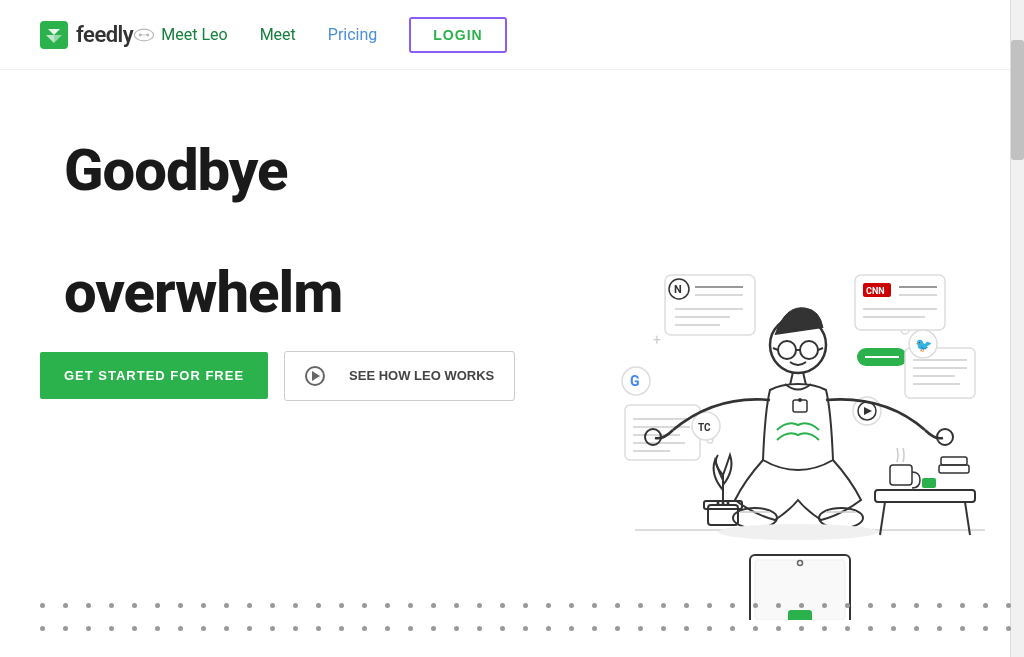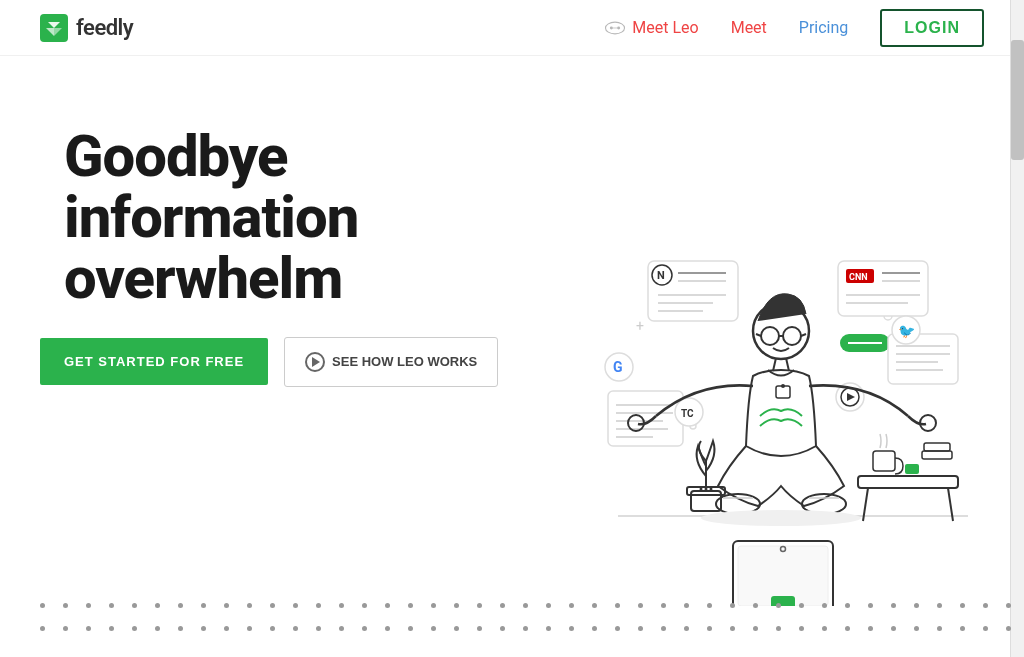--- a/index.html
+++ b/index.html
@@ -28,25 +28,23 @@
       width: 100%;
       height: 120px;
       background: #c1c1c1;
       border-radius: 3px;
     }
 
     
     .header {
       display: flex;
       align-items: center;
-      justify-content: space-between;
       padding: 0 40px;
-      height: 56px;
+      height: 70px;
       border-bottom: 1px solid #f0f0f0;
-      gap: 12px;
     }
     .logo {
       display: flex;
       align-items: center;
       gap: 8px;
       text-decoration: none;
       color: #333;
     }
     .logo-icon {
       width: 28px;
@@ -61,36 +59,36 @@
     .nav {
       display: flex;
       align-items: center;
       gap: 32px;
     }
     .nav-item {
       display: flex;
       align-items: center;
       gap: 6px;
       font-size: 16px;
-      color: #ef4444;
+      color: #15803d;
       cursor: pointer;
       text-decoration: none;
     }
     .nav-item.pricing { color: #4a90d9; }
     .leo-icon {
       width: 22px;
       height: 16px;
       opacity: 0.6;
     }
     .login-btn {
-      border: 2px solid #14532d;
+      border: 2px solid #8b5cf6;
       color: #2bb24c;
       background: white;
       padding: 8px 22px;
-      font-size: 16px;
+      font-size: 14px;
       font-weight: 700;
       letter-spacing: 1px;
       cursor: pointer;
       border-radius: 3px;
     }
 
     
     .main {
       display: flex;
       padding: 40px 40px 0 40px;
@@ -132,21 +130,21 @@
       font-size: 13px;
       font-weight: 800;
       letter-spacing: 1px;
       cursor: pointer;
       border-radius: 2px;
       white-space: nowrap;
     }
     .cta-secondary {
       display: flex;
       align-items: center;
-      gap: 7px;
+      gap: 24px;
       border: 1px solid #ccc;
       background: white;
       padding: 14px 20px;
       font-size: 13px;
       font-weight: 600;
       color: #444;
       cursor: pointer;
       border-radius: 3px;
       white-space: nowrap;
     }
@@ -245,21 +243,21 @@
     </a>
     <button class="login-btn">LOGIN</button>
   </nav>
 </header>
 
 <main class="main">
 
   <div class="left-content">
     <h1 class="headline">
       <span>Goodbye</span><br>
-      <span>information</span><br>
+      <br>
       <span>overwhelm</span>
     </h1>
     <div class="cta-row">
       <button class="cta-primary">GET STARTED FOR FREE</button>
       <button class="cta-secondary">
         <div class="play-circle">
           <div class="play-triangle"></div>
         </div>
         <span>SEE HOW LEO WORKS</span>
       </button>

